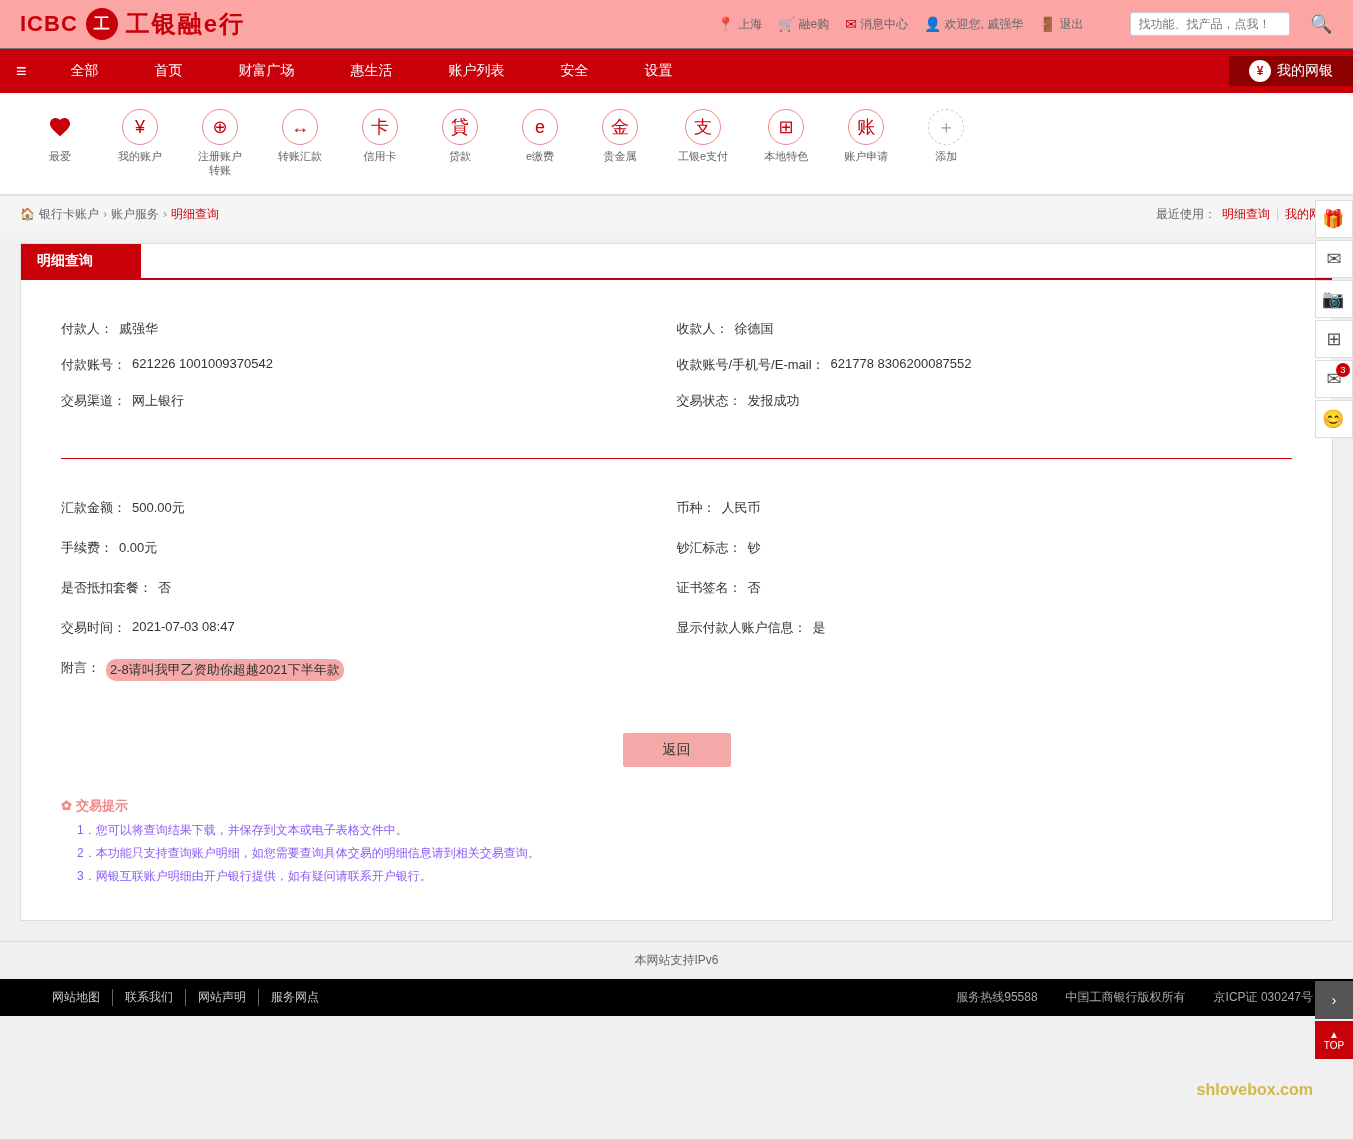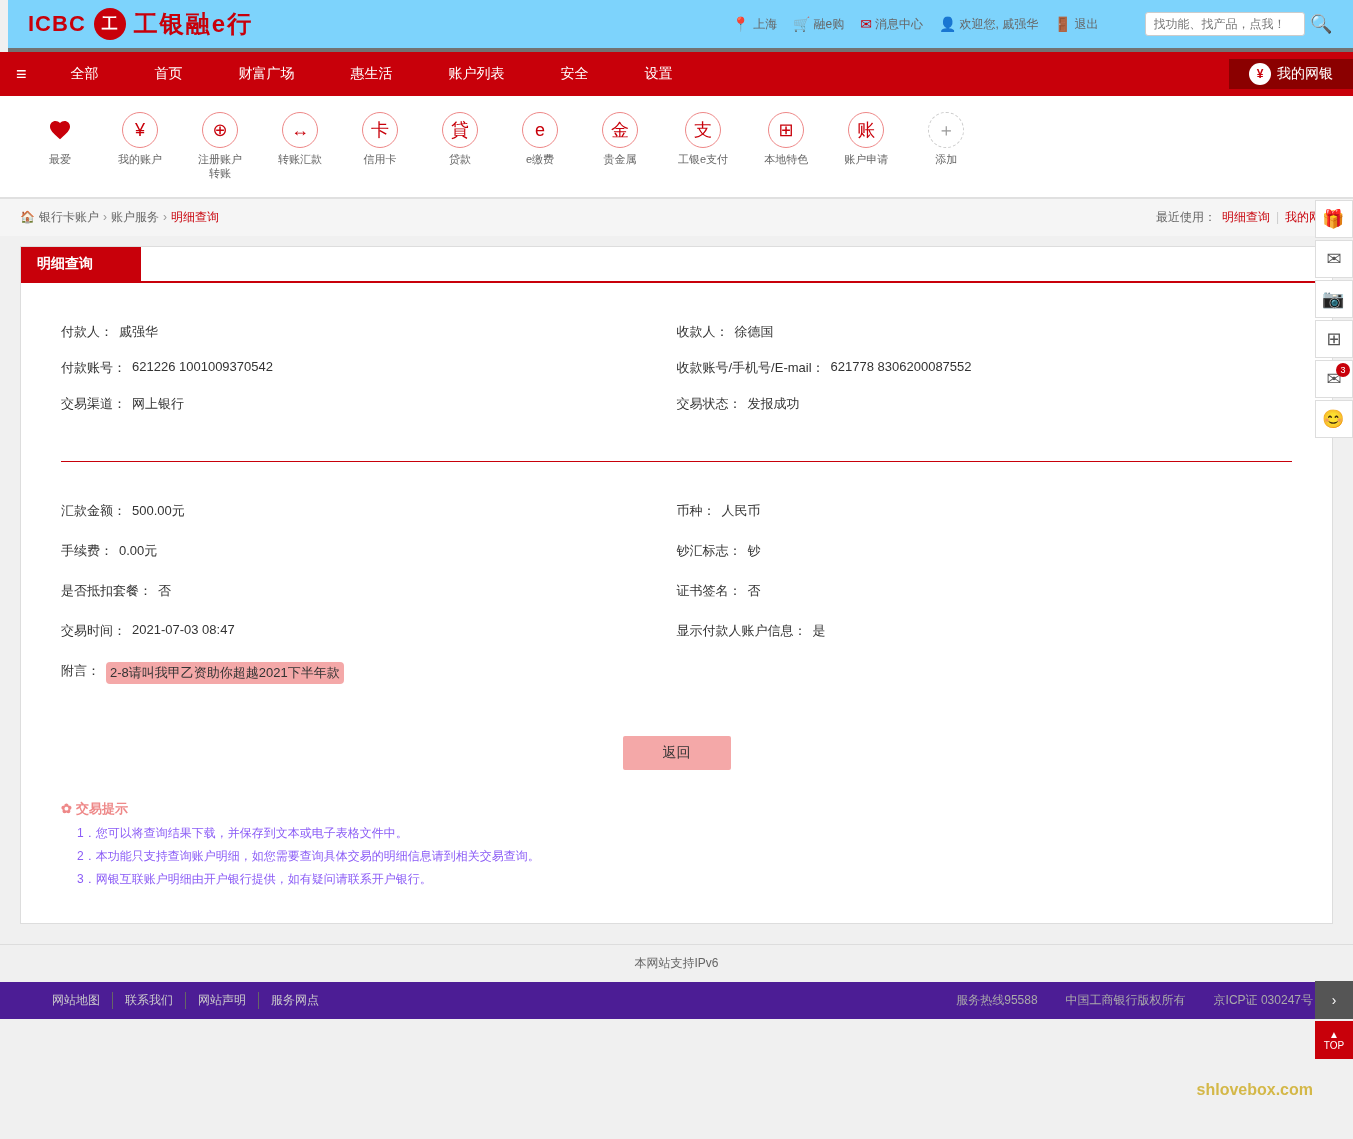--- a/index.html
+++ b/index.html
@@ -1,27 +1,27 @@
 <!DOCTYPE html>
 <html><head>
   <meta charset="utf-8">
   <style>
     * { margin: 0; padding: 0; box-sizing: border-box; }
     body { font-family: "Microsoft YaHei", "SimHei", sans-serif; font-size: 13px; background: #f0f0f0; color: #333; min-width: 1353px; }
 
     
-    .header { background: #7dd3fc; padding: 8px 20px; display: flex; align-items: center; justify-content: space-between; border-bottom: 4px solid #737373; margin-left: 8px; }
+    .header { background: #fca5a5; padding: 8px 20px; display: flex; align-items: center; justify-content: space-between; border-bottom: 1px solid #737373; }
     .logo-area { display: flex; align-items: center; gap: 8px; }
     .logo-icbc { font-size: 22px; font-weight: 900; color: #c8000a; letter-spacing: 1px; }
     .logo-circle { width: 32px; height: 32px; background: #c8000a; border-radius: 50%; display: flex; align-items: center; justify-content: center; color: #fff; font-size: 16px; font-weight: bold; }
     .logo-text { font-size: 24px; color: #c8000a; font-weight: bold; letter-spacing: 2px; }
     .header-right { display: flex; align-items: center; gap: 16px; font-size: 12px; color: #666; }
     .header-right span { cursor: pointer; display: flex; align-items: center; gap: 3px; }
     .header-right .icon { color: #c8000a; font-size: 14px; }
-    .search-area { display: flex; gap: 6px; padding-left: 30px; }
+    .search-area { display: flex; gap: 21px; padding-left: 30px; }
     .search-input { border: 1px solid #ccc; border-radius: 3px; padding: 4px 8px; font-size: 12px; width: 160px; color: #999; }
     .search-btn { color: #c8000a; font-size: 18px; cursor: pointer; background: none; border: none; }
 
     
     .main-nav { background: #c8000a; display: flex; align-items: center; height: 44px; }
     .nav-menu-icon { color: #fff; padding: 0 16px; font-size: 18px; cursor: pointer; }
     .nav-item { color: #fff; padding: 0 28px; height: 30px; display: flex; align-items: center; font-size: 14px; cursor: pointer; white-space: nowrap; }
     .nav-item.mybank { background: #8b0000; display: flex; align-items: center; gap: 6px; margin-left: auto; padding: 0 20px; }
     .nav-wallet-icon { width: 22px; height: 22px; background: #fff; border-radius: 50%; display: flex; align-items: center; justify-content: center; }
     .nav-wallet-icon span { color: #c8000a; font-size: 12px; font-weight: bold; }
@@ -56,21 +56,21 @@
     .detail-section { padding: 20px 0; }
     .detail-row { display: flex; margin-bottom: 18px; }
     .detail-col { flex: 1; display: flex; align-items: flex-start; gap: 6px; }
     .detail-label { color: #333; font-size: 13px; white-space: nowrap; }
     .detail-value { color: #333; font-size: 13px; }
     .detail-divider { border: none; border-top: 1px solid #c8000a; margin: 10px 0 20px; }
 
     .section2 .detail-row { margin-bottom: 22px; align-items: center; }
 
     
-    .attachment-highlight { background: #f4a8a8; padding: 2px 4px; border-radius: 4px; color: #333; }
+    .attachment-highlight { background: #f4a8a8; padding: 2px 4px; border-radius: 10px; color: #333; }
 
     
     .return-btn-wrap { text-align: center; margin: 10px 0 20px; }
     .return-btn { background: #f4a8a8; color: #333; border: none; padding: 8px 40px; font-size: 14px; cursor: pointer; border-radius: 2px; }
 
     
     .trade-tips { padding: 10px 0 0; }
     .tips-title { color: #e88; font-size: 13px; display: flex; align-items: center; gap: 4px; font-weight: bold; margin-bottom: 6px; }
     .tips-title .sun-icon { color: #e88; }
     .tips-list { list-style: none; padding-left: 16px; }
@@ -353,21 +353,21 @@
     ✉
     <span style="position:absolute;top:2px;right:2px;background:#c8000a;color:#fff;font-size:9px;border-radius:50%;width:14px;height:14px;display:flex;align-items:center;justify-content:center;">3</span>
   </div>
   <div class="sidebar-btn">😊</div>
 </div>
 
 <div class="footer-ipv6">
   <span>本网站支持IPv6</span>
 </div>
 
-<div class="bottom-nav" style="background:#4c1d95;display:flex;align-items:center;padding:10px 40px;">
+<div class="bottom-nav" style="background:#000000;display:flex;align-items:center;padding:10px 40px;">
   <div style="display:flex;gap:0;">
     <a class="footer-link">网站地图</a>
     <a class="footer-link">联系我们</a>
     <a class="footer-link">网站声明</a>
     <a class="footer-link">服务网点</a>
   </div>
   <div style="margin-left:auto;color:#aaa;font-size:12px;display:flex;gap:28px;">
     <span>服务热线95588</span>
     <span>中国工商银行版权所有</span>
     <span>京ICP证 030247号</span>

